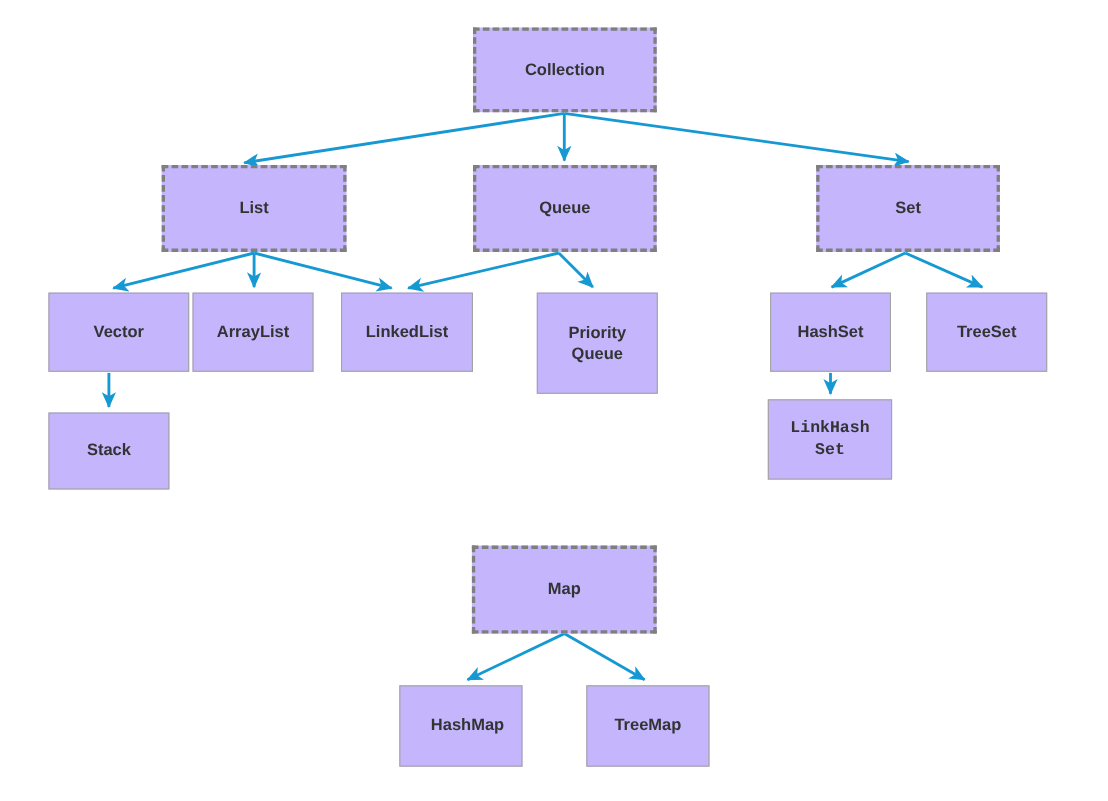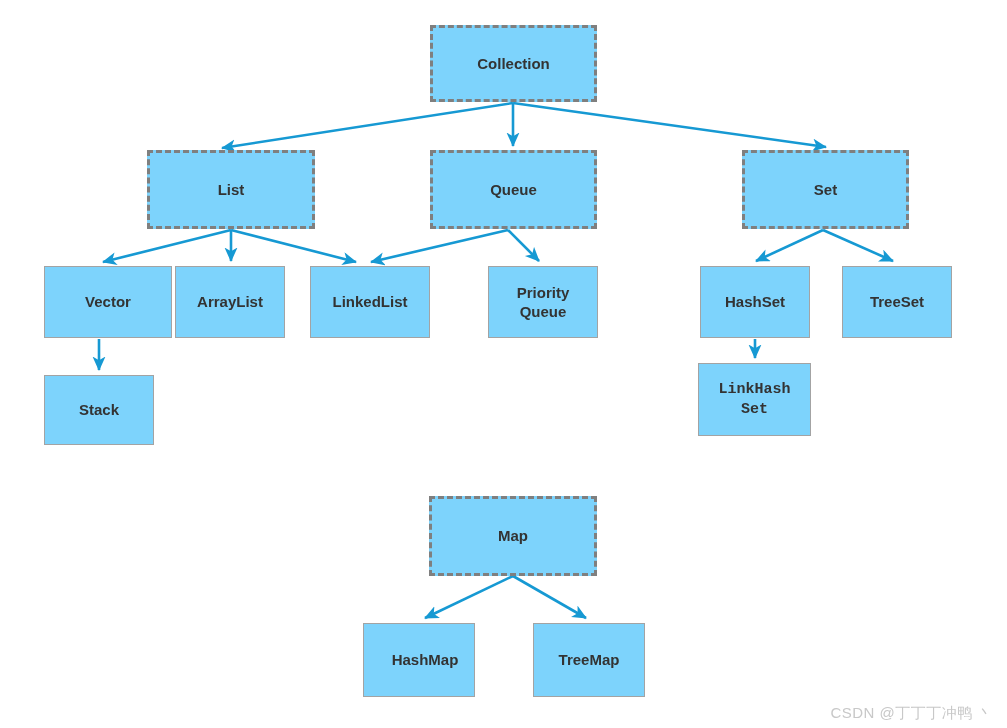--- a/index.html
+++ b/index.html
@@ -25,21 +25,21 @@
   #edge-layer line {
     stroke: var(--arrow, #1699d3);
     stroke-width: 2.6;
   }
   #arrowhead-path {
     fill: var(--arrow, #1699d3);
   }
   .node {
     position: absolute;
     box-sizing: border-box;
-    background: #7dd3fc;
+    background: #c4b5fd;
     display: flex;
     align-items: center;
     justify-content: center;
     text-align: center;
   }
   .node.dashed {
     border: 3px dashed var(--dashed-border, #7f7f7f);
   }
   .node.solid {
     border: 1px solid var(--solid-border, #a3a3a3);
@@ -102,21 +102,21 @@
       </div>
       <div class="node solid" style="left: 44px; top: 266px; width: 128px; height: 72px;">
         <span class="node-label">Vector</span>
       </div>
       <div class="node solid" style="left: 175px; top: 266px; width: 110px; height: 72px;">
         <span class="node-label">ArrayList</span>
       </div>
       <div class="node solid" style="left: 310px; top: 266px; width: 120px; height: 72px;">
         <span class="node-label">LinkedList</span>
       </div>
-      <div class="node solid" style="left: 488px; top: 266px; width: 110px; height: 72px;">
+      <div class="node solid" style="left: 488px; top: 266px; width: 110px; height: 92px;">
         <span class="node-label">Priority
 Queue</span>
       </div>
       <div class="node solid" style="left: 700px; top: 266px; width: 110px; height: 72px;">
         <span class="node-label">HashSet</span>
       </div>
       <div class="node solid" style="left: 842px; top: 266px; width: 110px; height: 72px;">
         <span class="node-label">TreeSet</span>
       </div>
       <div class="node solid" style="left: 44px; top: 375px; width: 110px; height: 70px;">
@@ -129,14 +129,13 @@
       <div class="node dashed" style="left: 429px; top: 496px; width: 168px; height: 80px;">
         <span class="node-label">Map</span>
       </div>
       <div class="node solid" style="left: 363px; top: 623px; width: 112px; height: 74px; padding-left: 12px;">
         <span class="node-label">HashMap</span>
       </div>
       <div class="node solid" style="left: 533px; top: 623px; width: 112px; height: 74px;">
         <span class="node-label">TreeMap</span>
       </div>
     </div>
-  <div class="watermark">CSDN @丁丁丁冲鸭 丶</div>
 </div>
 
 </body></html>

